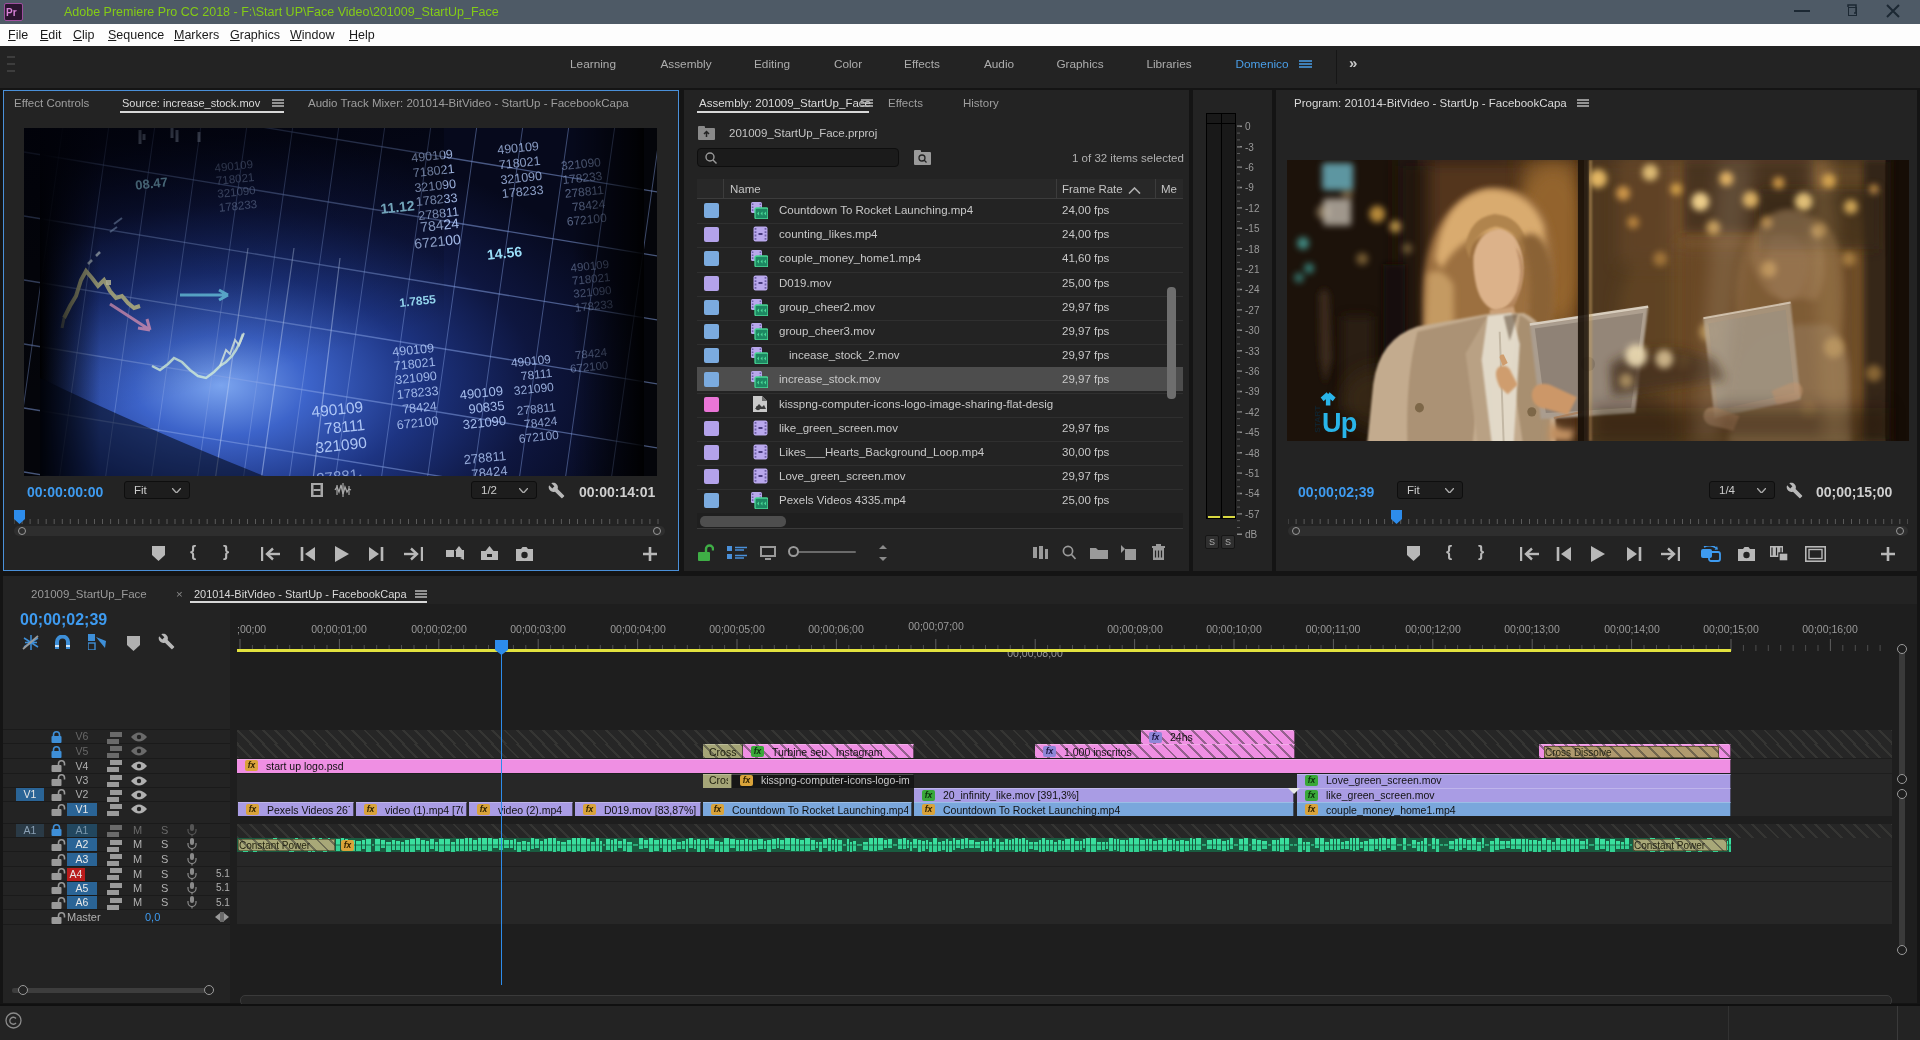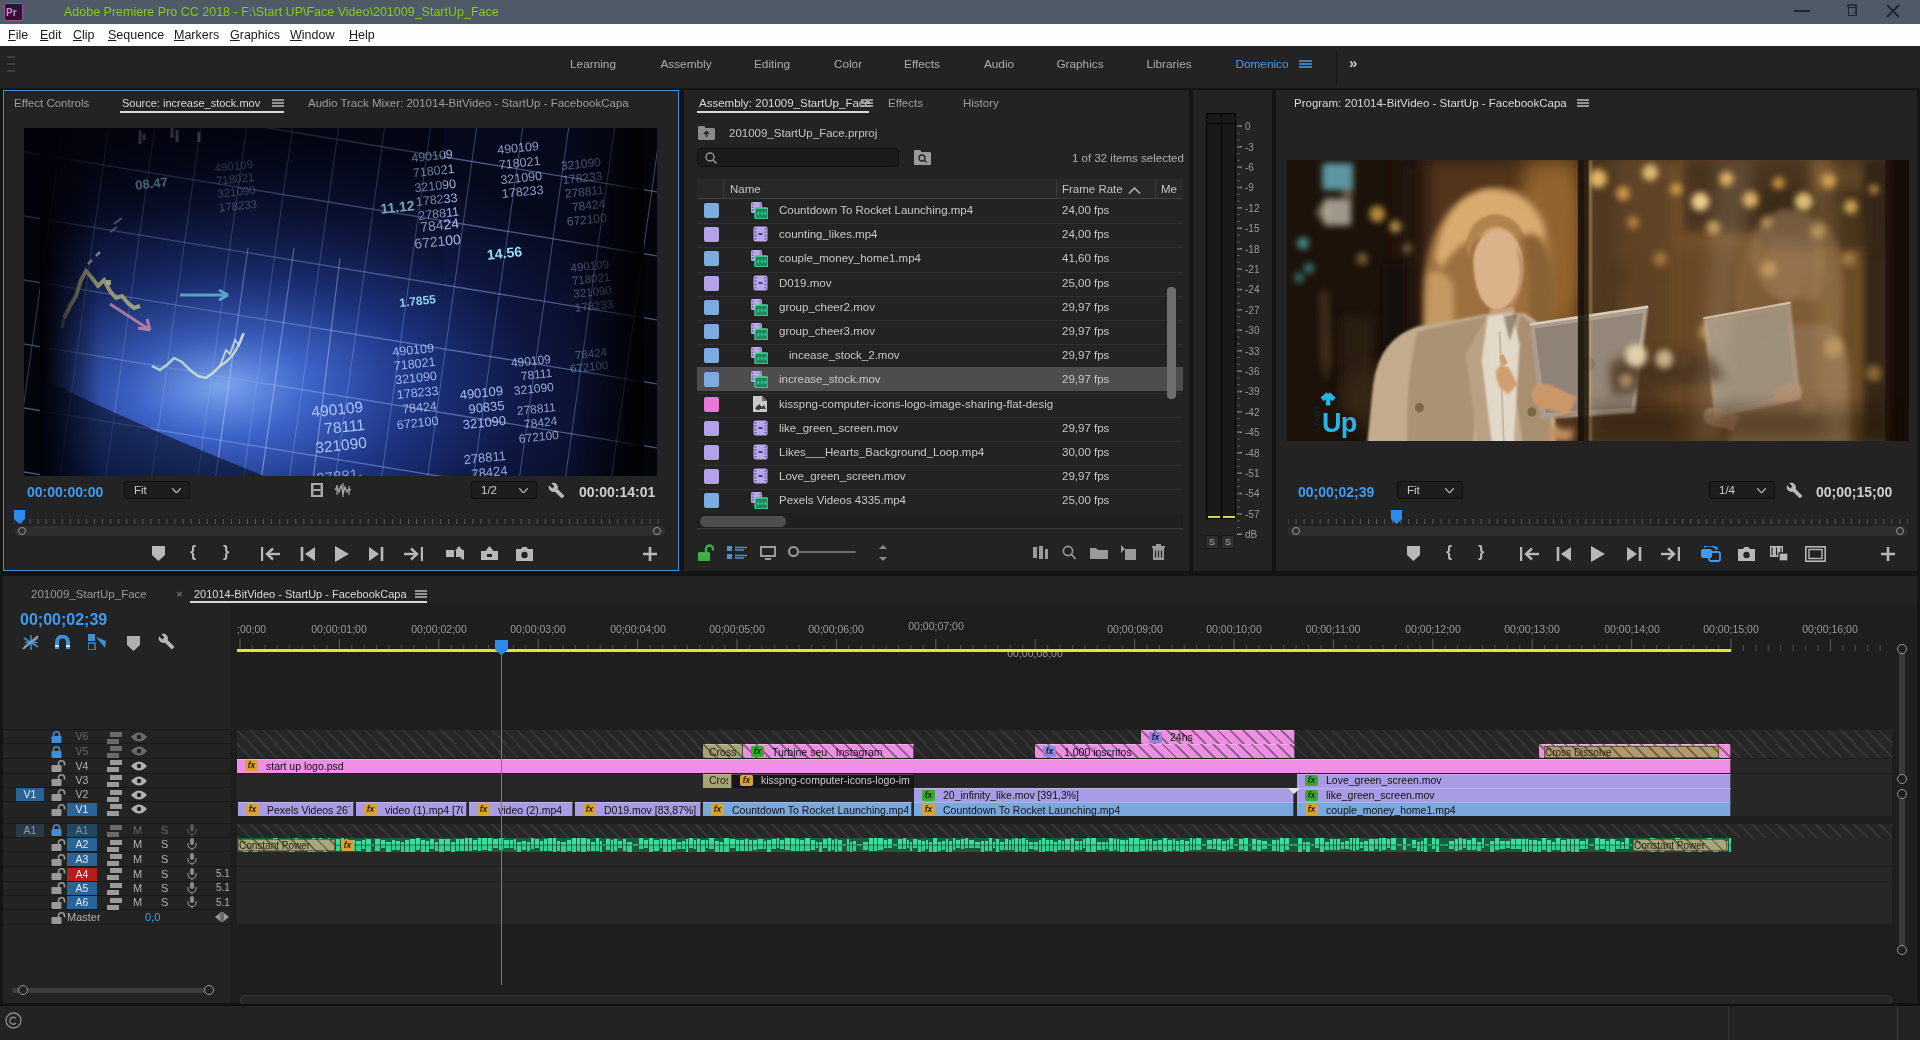--- a/index.html
+++ b/index.html
@@ -980,21 +980,21 @@
 <div style="left:161px;top:853px;width:12px;height:13px;color:#b0b0b0;font-size:11px;">S</div>
 <svg style="left:187px;top:853px;" width="10" height="13">
     <rect x="3" y="0" width="4" height="7" rx="2" fill="#8a8a8a"></rect>
     <path d="M1,5 v1.5 a4,4 0 0,0 8,0 V5" stroke="#8a8a8a" stroke-width="1.2" fill="none"></path>
     <path d="M5,10.5 v2" stroke="#8a8a8a" stroke-width="1.2"></path>
   </svg>
 <svg style="left:51px;top:868px;" width="15" height="12">
     <rect x="0.5" y="5" width="10" height="7" rx="1" fill="#9a9a9a"></rect>
     <path d="M7.5,5 v-1.2 a3,3 0 0,1 6,0 V5.5" stroke="#9a9a9a" stroke-width="1.6" fill="none"></path>
   </svg>
-<div style="left:67px;top:868px;width:30px;height:13px;background:#b91c1c;color:#e8e8e8;font-size:10.5px;text-align:center;line-height:13px;">A4</div>
+<div style="left:67px;top:868px;width:18px;height:13px;background:#b91c1c;color:#e8e8e8;font-size:10.5px;text-align:center;line-height:13px;">A4</div>
 <svg style="left:107px;top:868px;" width="15" height="12">
     <rect x="3" y="0" width="12" height="5" fill="#9a9a9a"></rect>
     <rect x="0" y="7" width="12" height="5" fill="#9a9a9a"></rect>
   </svg>
 <div style="left:133px;top:868px;width:12px;height:13px;color:#b0b0b0;font-size:11px;">M</div>
 <div style="left:161px;top:868px;width:12px;height:13px;color:#b0b0b0;font-size:11px;">S</div>
 <svg style="left:187px;top:868px;" width="10" height="13">
     <rect x="3" y="0" width="4" height="7" rx="2" fill="#8a8a8a"></rect>
     <path d="M1,5 v1.5 a4,4 0 0,0 8,0 V5" stroke="#8a8a8a" stroke-width="1.2" fill="none"></path>
     <path d="M5,10.5 v2" stroke="#8a8a8a" stroke-width="1.2"></path>

